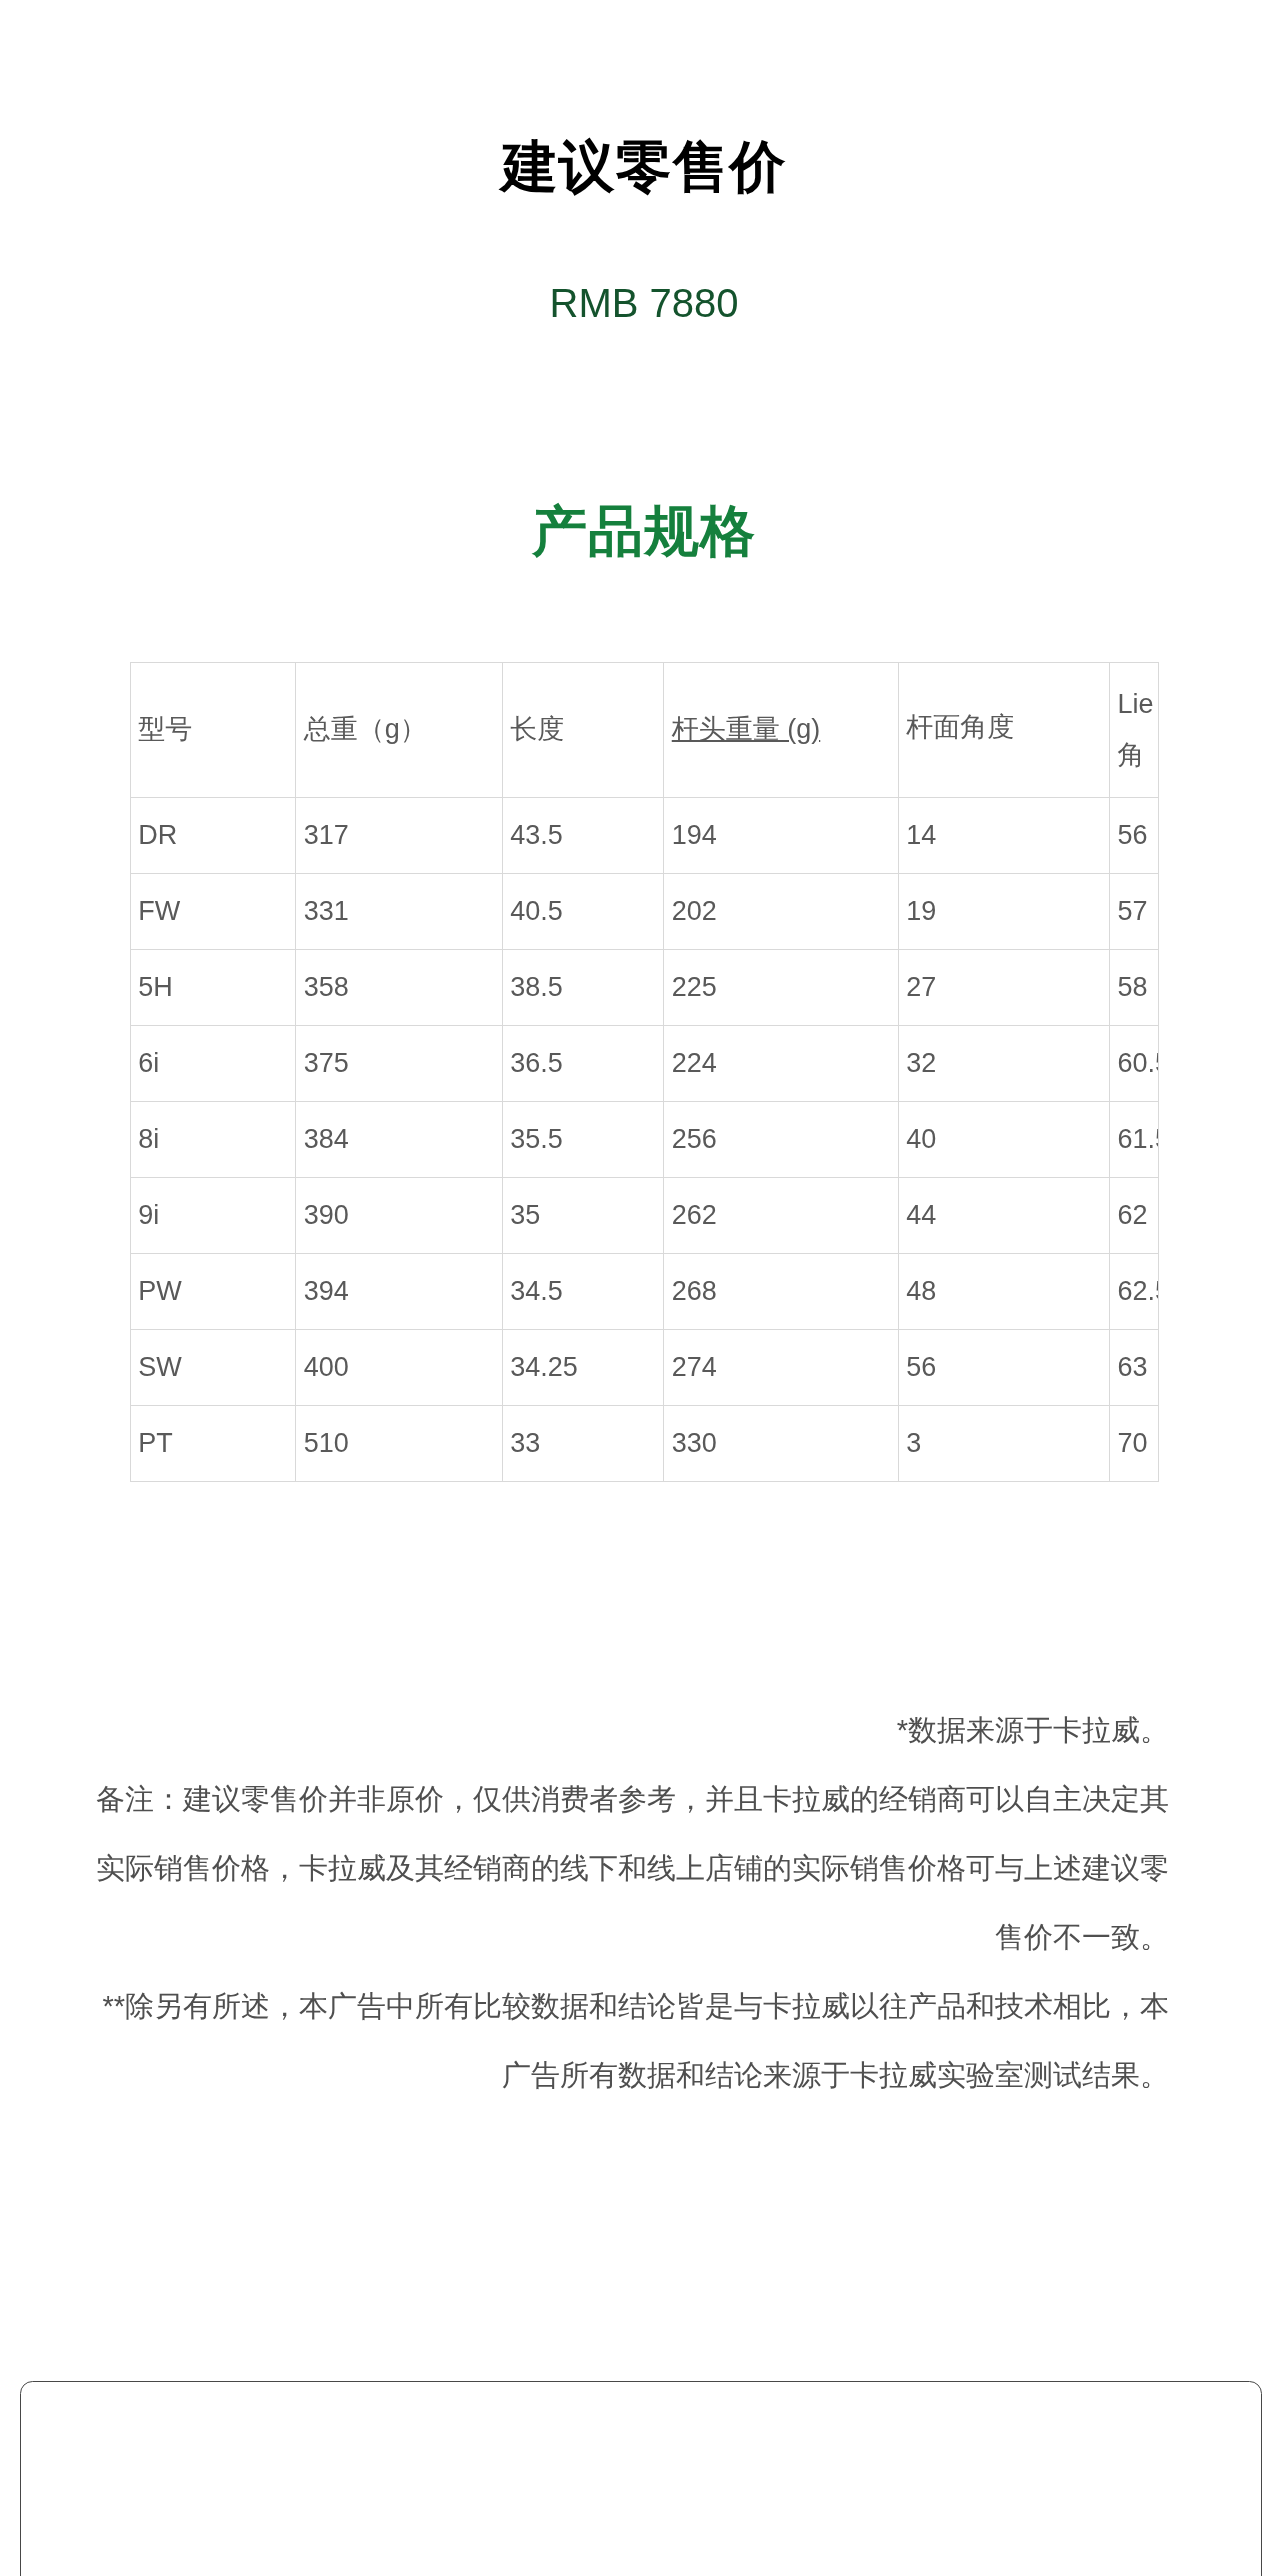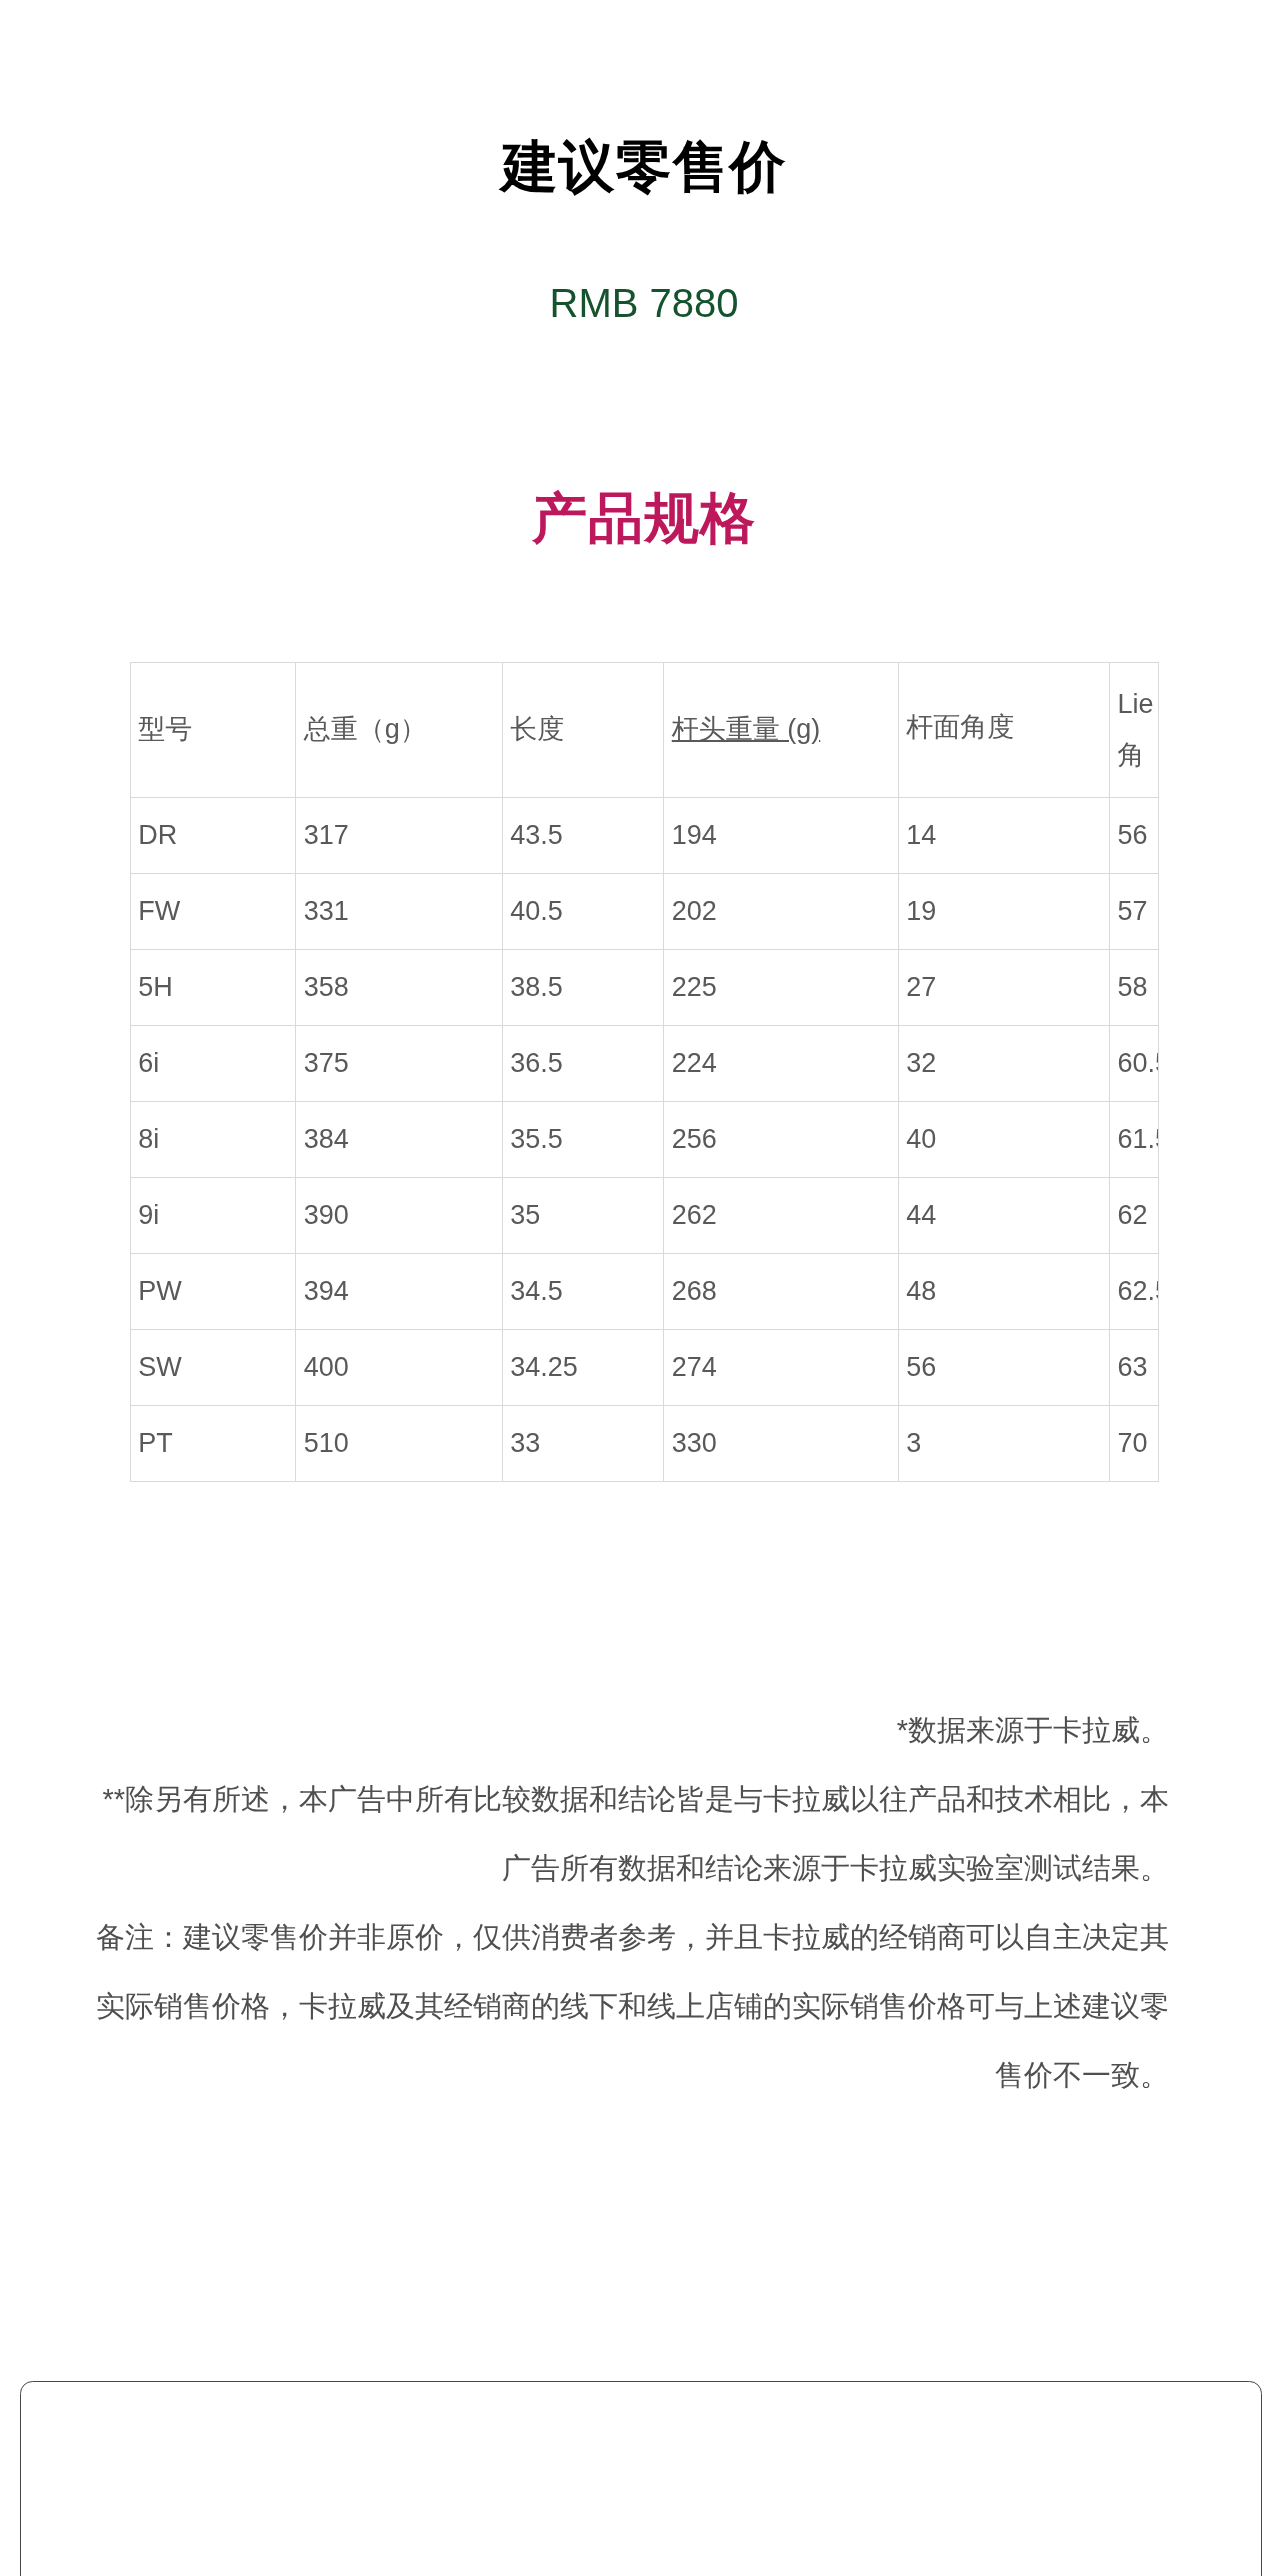--- a/index.html
+++ b/index.html
@@ -20,22 +20,22 @@
     top: 87px;
     font-size: 56px; font-weight: 700; color: #000000;
     line-height: 1.3; margin: 0; letter-spacing: 1px;
   }
   #price-value {
     top: 233px;
     font-size: 40px; font-weight: 400; color: #14532d;
     line-height: 1.3; margin: 0;
   }
   #spec-title {
-    top: 439px;
-    font-size: 55px; font-weight: 700; color: #be185d;
+    top: 452px;
+    font-size: 55px; font-weight: 700; color: #15803d;
     line-height: 1.3; margin: 0; letter-spacing: 1px;
   }
   table#spec-table {
     position: absolute;
     top: 618px; left: 130px;
     width: 1029px;
     border-collapse: collapse;
     table-layout: fixed;
     background: #a16207;
   }
@@ -172,20 +172,20 @@
           <td>33</td>
           <td>330</td>
           <td>3</td>
           <td>70</td>
         </tr>
       </tbody>
   </table>
 
   <div id="notes">
     <p>*数据来源于卡拉威。</p>
+    <p>备注：建议零售价并非原价，仅供消费者参考，并且卡拉威的经销商可以自主决定其实际销售价格，卡拉威及其经销商的线下和线上店铺的实际销售价格可与上述建议零售价不一致。</p>
     <p>**除另有所述，本广告中所有比较数据和结论皆是与卡拉威以往产品和技术相比，本广告所有数据和结论来源于卡拉威实验室测试结果。</p>
-    <p>备注：建议零售价并非原价，仅供消费者参考，并且卡拉威的经销商可以自主决定其实际销售价格，卡拉威及其经销商的线下和线上店铺的实际销售价格可与上述建议零售价不一致。</p>
   </div>
 
   <div id="media-box"></div>
 
 </div>
 
 
 </body></html>

